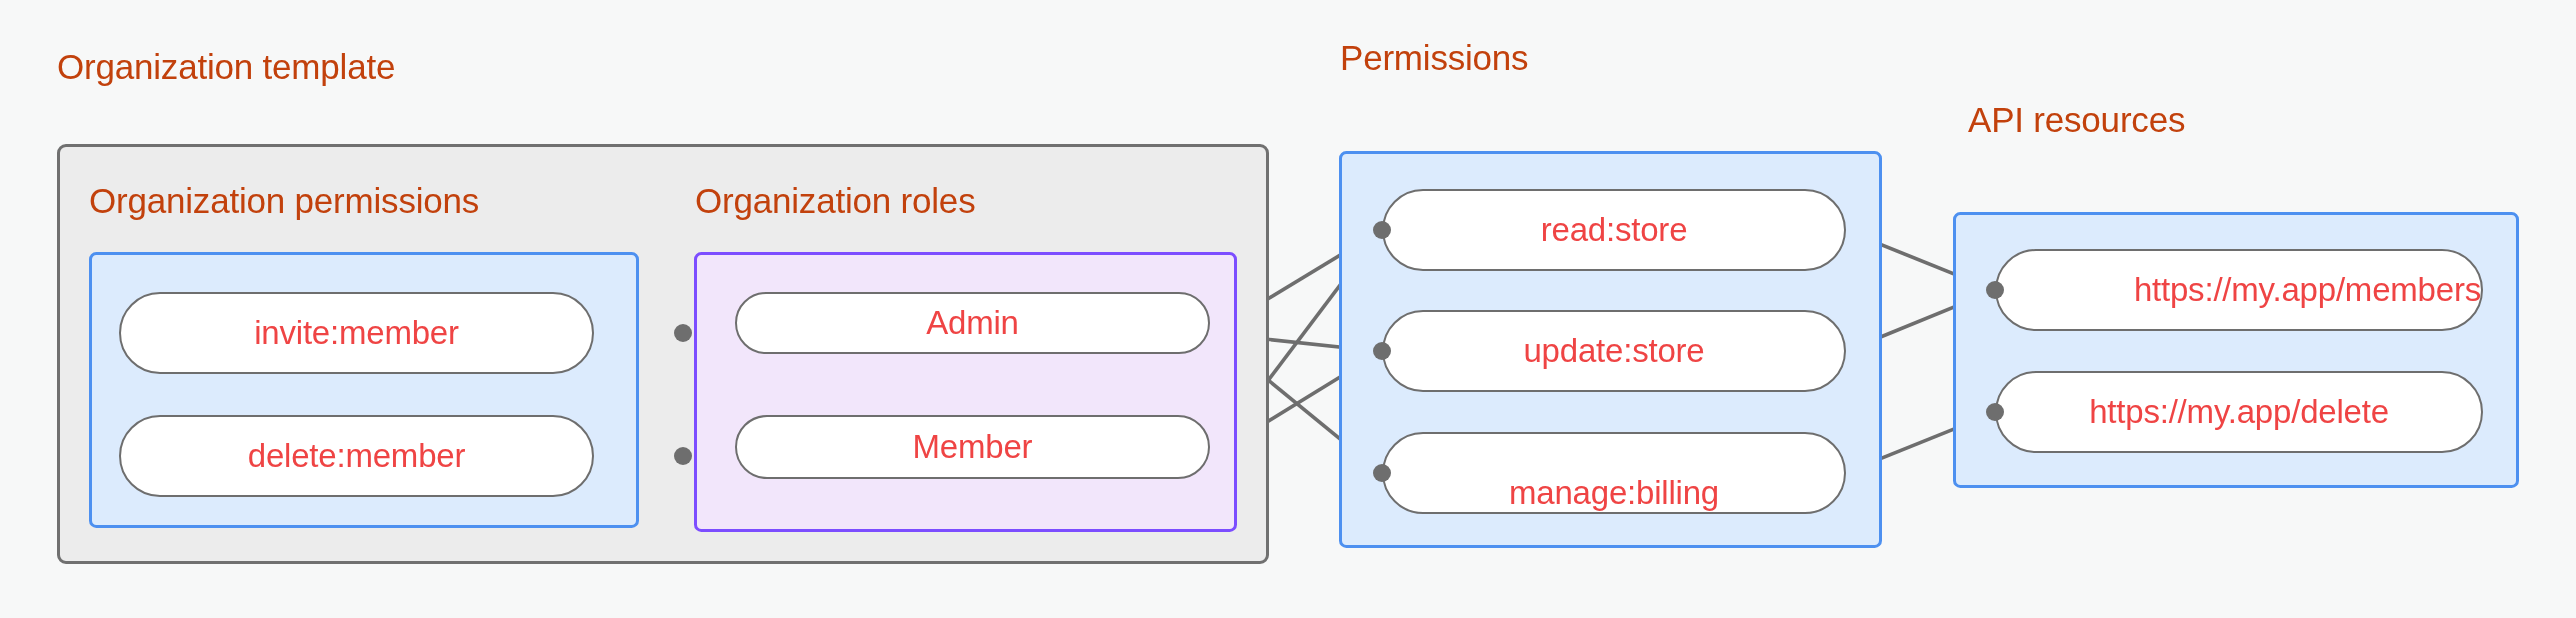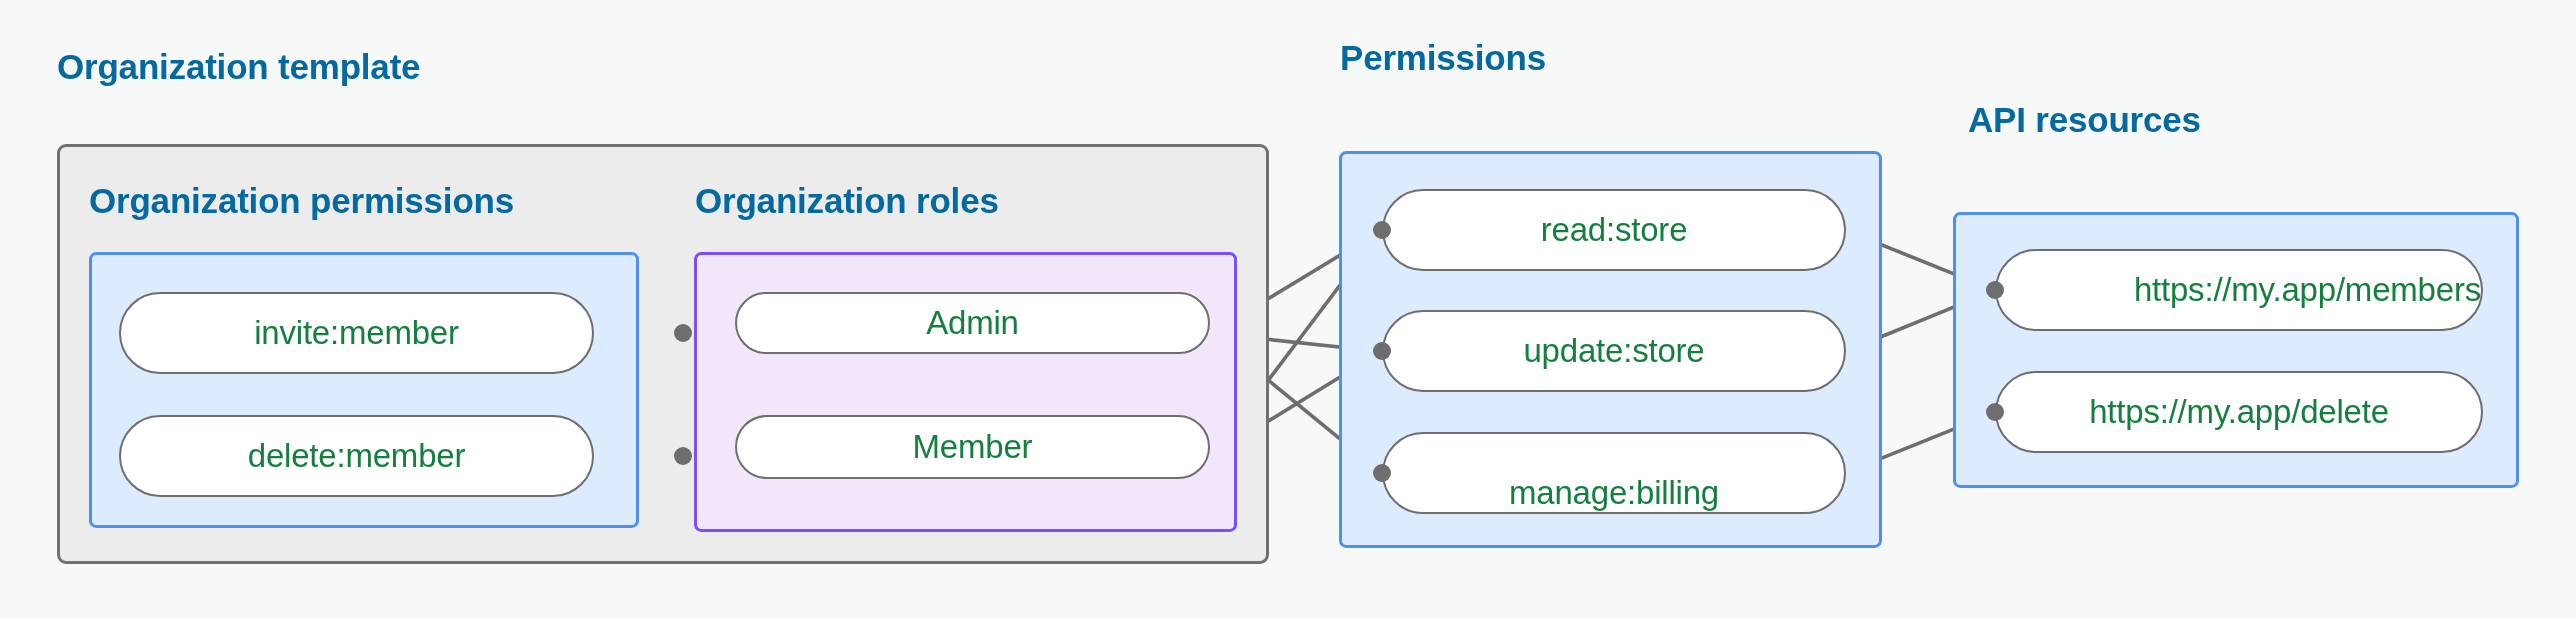--- a/index.html
+++ b/index.html
@@ -34,25 +34,24 @@
 
   
   .group {
     position: absolute;
     box-sizing: border-box;
     z-index: 2;
   }
   .group-label {
     position: absolute;
     font-size: 35px;
-    color: #0369a1;
+    color: #c2410c;
     white-space: nowrap;
     letter-spacing: -0.2px;
     z-index: 3;
-    font-weight: bold;
   }
 
   .outer-group {
     background: #ececec;
     border: 3.7px solid #707070;
     border-radius: 9px;
   }
   .blue-group {
     background: #dcebfd;
     border: 3.7px solid #4d90f0;
@@ -71,21 +70,21 @@
     background: #ffffff;
     border: 2.7px solid #6e6e6e;
     border-radius: 912px;
     display: flex;
     align-items: center;
     justify-content: center;
     z-index: 4;
   }
   .node-label {
     font-size: 33px;
-    color: #15803d;
+    color: #ef4444;
     white-space: nowrap;
     letter-spacing: -0.2px;
   }
 
   
   .dot {
     position: absolute;
     width: 18px;
     height: 18px;
     margin-left: -9px;

